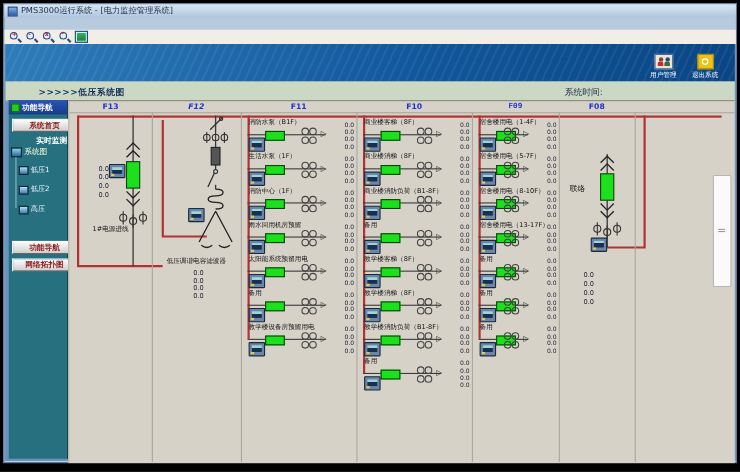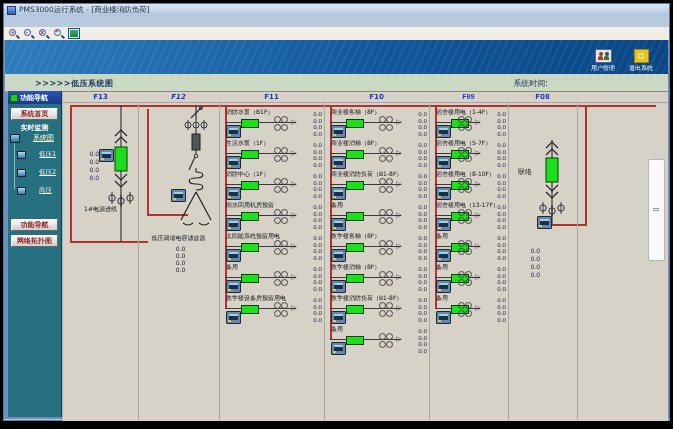--- a/index.html
+++ b/index.html
@@ -52,28 +52,28 @@
   .crumb{position:absolute;left:30px;top:4px;font-weight:bold;letter-spacing:.5px}
   .gtitle{position:absolute;left:0;right:0;top:3px;text-align:center;font-weight:bold;
           font-size:8.5px;color:#0c1c0c}
   .gtime{position:absolute;right:120px;top:4px;color:#203050}
   
   .sidebar{position:absolute;left:4px;top:51px;width:54px;bottom:2px;background:#26707f;
            border-right:1px solid #123f4a;box-sizing:border-box}
   .navtitle{height:13px;background:linear-gradient(#2a55b4,#173a8c);display:flex;align-items:center;
             gap:2px;padding-left:2px;color:#fff;font-size:7px;font-weight:bold}
   .navicon{width:6px;height:6px;background:#22cc22;border:1px solid #0a6a0a}
-  .side-btn{position:absolute;left:3px;width:47px;height:12px;
+  .side-btn{position:absolute;left:3px;width:59px;height:12px;
             background:linear-gradient(#fbfbfb,#cfcfcf);border:1px solid;
             border-color:#ffffff #666 #666 #ffffff;color:#8a1a1a;font-weight:bold;
             font-size:7px;text-align:center;line-height:11px;box-sizing:border-box;cursor:pointer}
-  .sect{position:absolute;left:0;width:100%;top:32px;text-align:center;color:#fff;
+  .sect{position:absolute;left:0;width:100%;top:32px;text-align:right;color:#fff;
         font-weight:bold;font-size:7px}
-  .tnode{position:absolute;display:flex;align-items:center;gap:13px;font-size:7px;
-         color:#ffffd8;text-decoration:underline;cursor:pointer;white-space:nowrap}
+  .tnode{position:absolute;display:flex;align-items:center;gap:2px;font-size:7px;
+         color:#ffffd8;cursor:pointer;white-space:nowrap}
   .tnode .ticon{width:8px;height:7px;background:linear-gradient(#8ad4e8,#2a6a9a);border:1px solid #112233}
   .tnode.child{font-size:6.5px;color:#eef6ff}
   .tnode.child .ticon{width:7px;height:6px;background:linear-gradient(#b8e0f0,#3a7ab0)}
   .tline{position:absolute;background:#8fb8c2}
   
   .canvas{position:absolute;left:58px;top:51px;width:606px;height:330px;background:#d6d2c8;
           border-top:1px solid #8a887e;border-left:1px solid #b8b6ac;box-sizing:border-box;overflow:hidden}
   .hairline{position:absolute;left:0;top:10px;width:100%;height:1px;background:#aaa89e}
   .bus{position:absolute;left:8px;top:13px;width:585px;height:2px;background:#b23232}
   .divider{position:absolute;top:10px;height:318px;width:1px;background:#aaa79c}
@@ -107,21 +107,21 @@
   .scrollthumb::after{content:"";position:absolute;left:4px;top:48px;width:6px;height:1px;
                background:#999;box-shadow:0 2px 0 #999}
 </style>
 </head>
 <body>
 
 <div class="window">
 
   <div class="titlebar">
     <span class="appicon"></span>
-    <span>PMS3000运行系统 - [商业楼消防负荷]</span>
+    <span>PMS3000运行系统 - [电力监控管理系统]</span>
   </div>
 
 
   <div class="toolbar">
     <span class="mag">
         <b>+</b>
       </span>
     <span class="mag">
         <b>-</b>
       </span>

